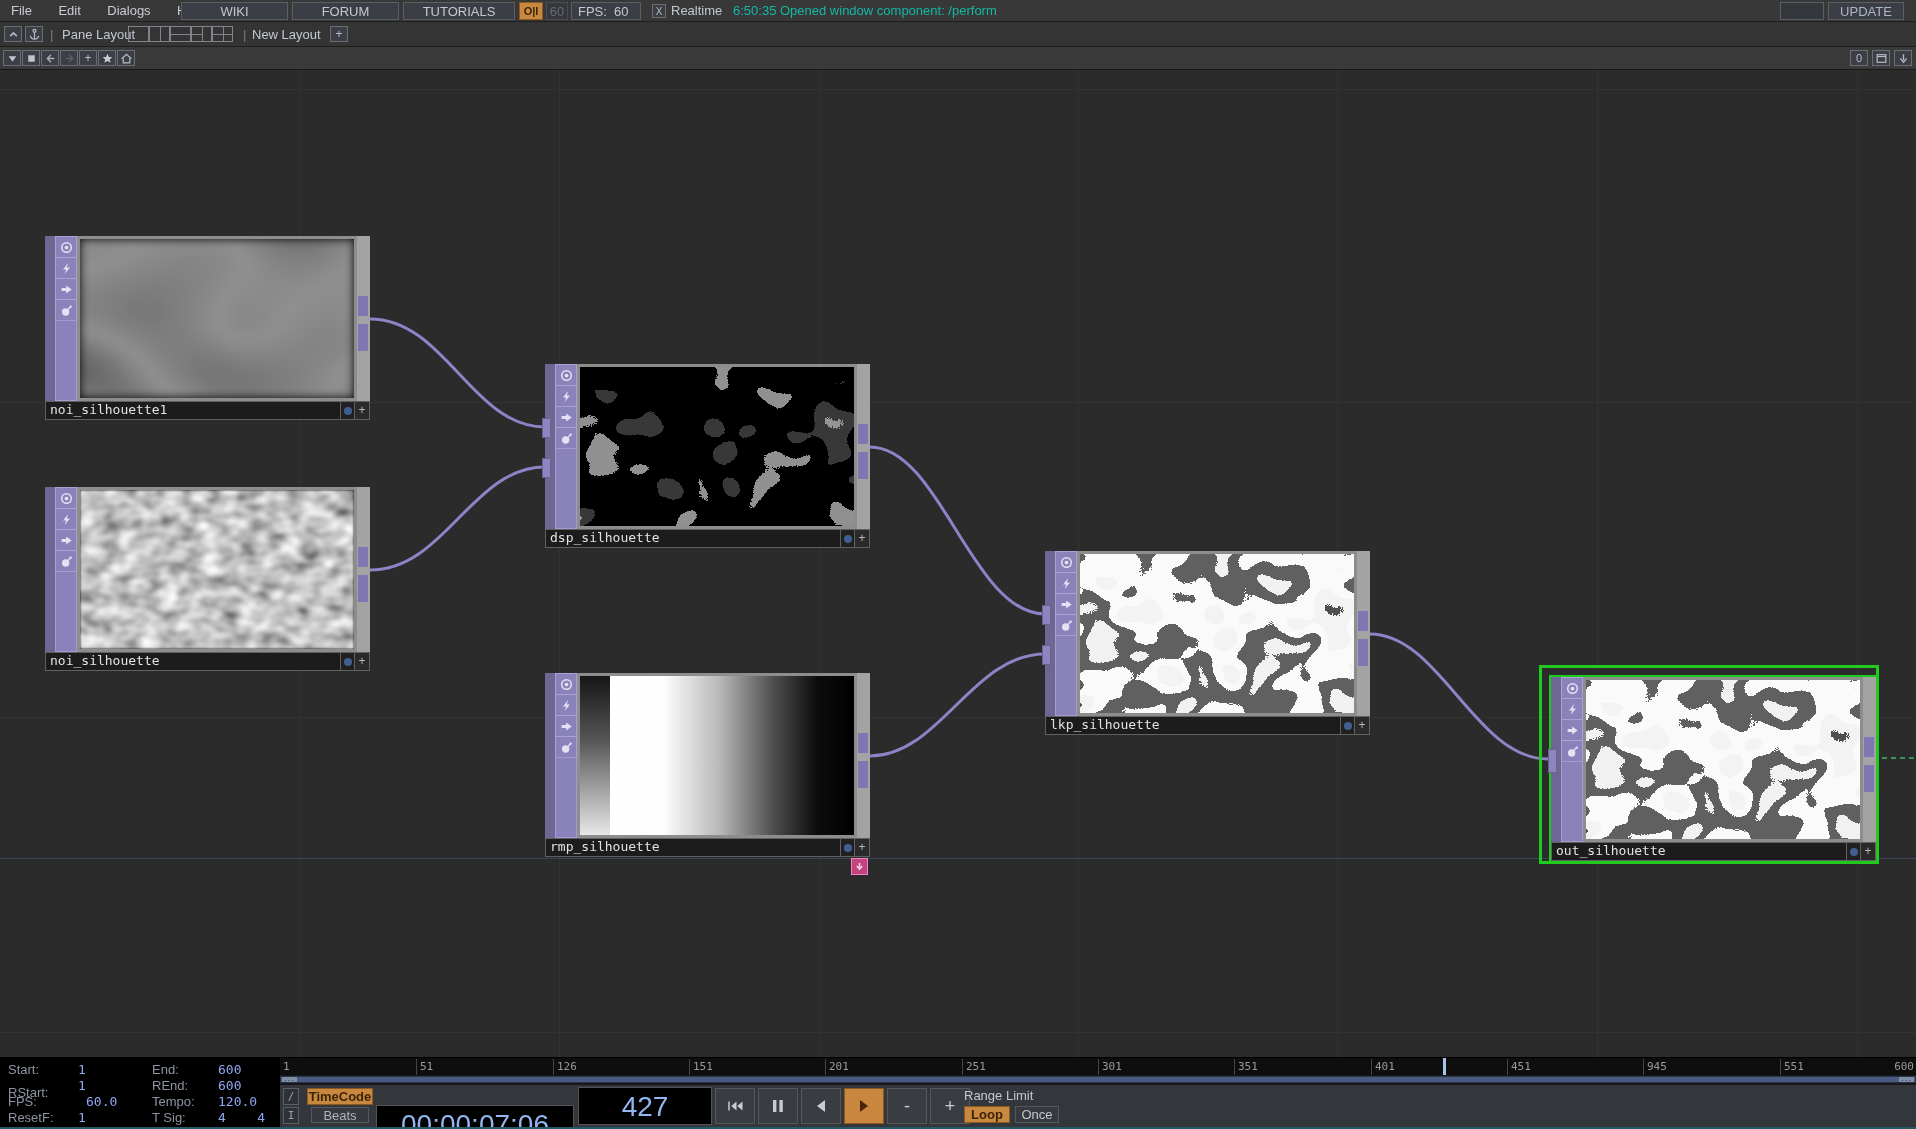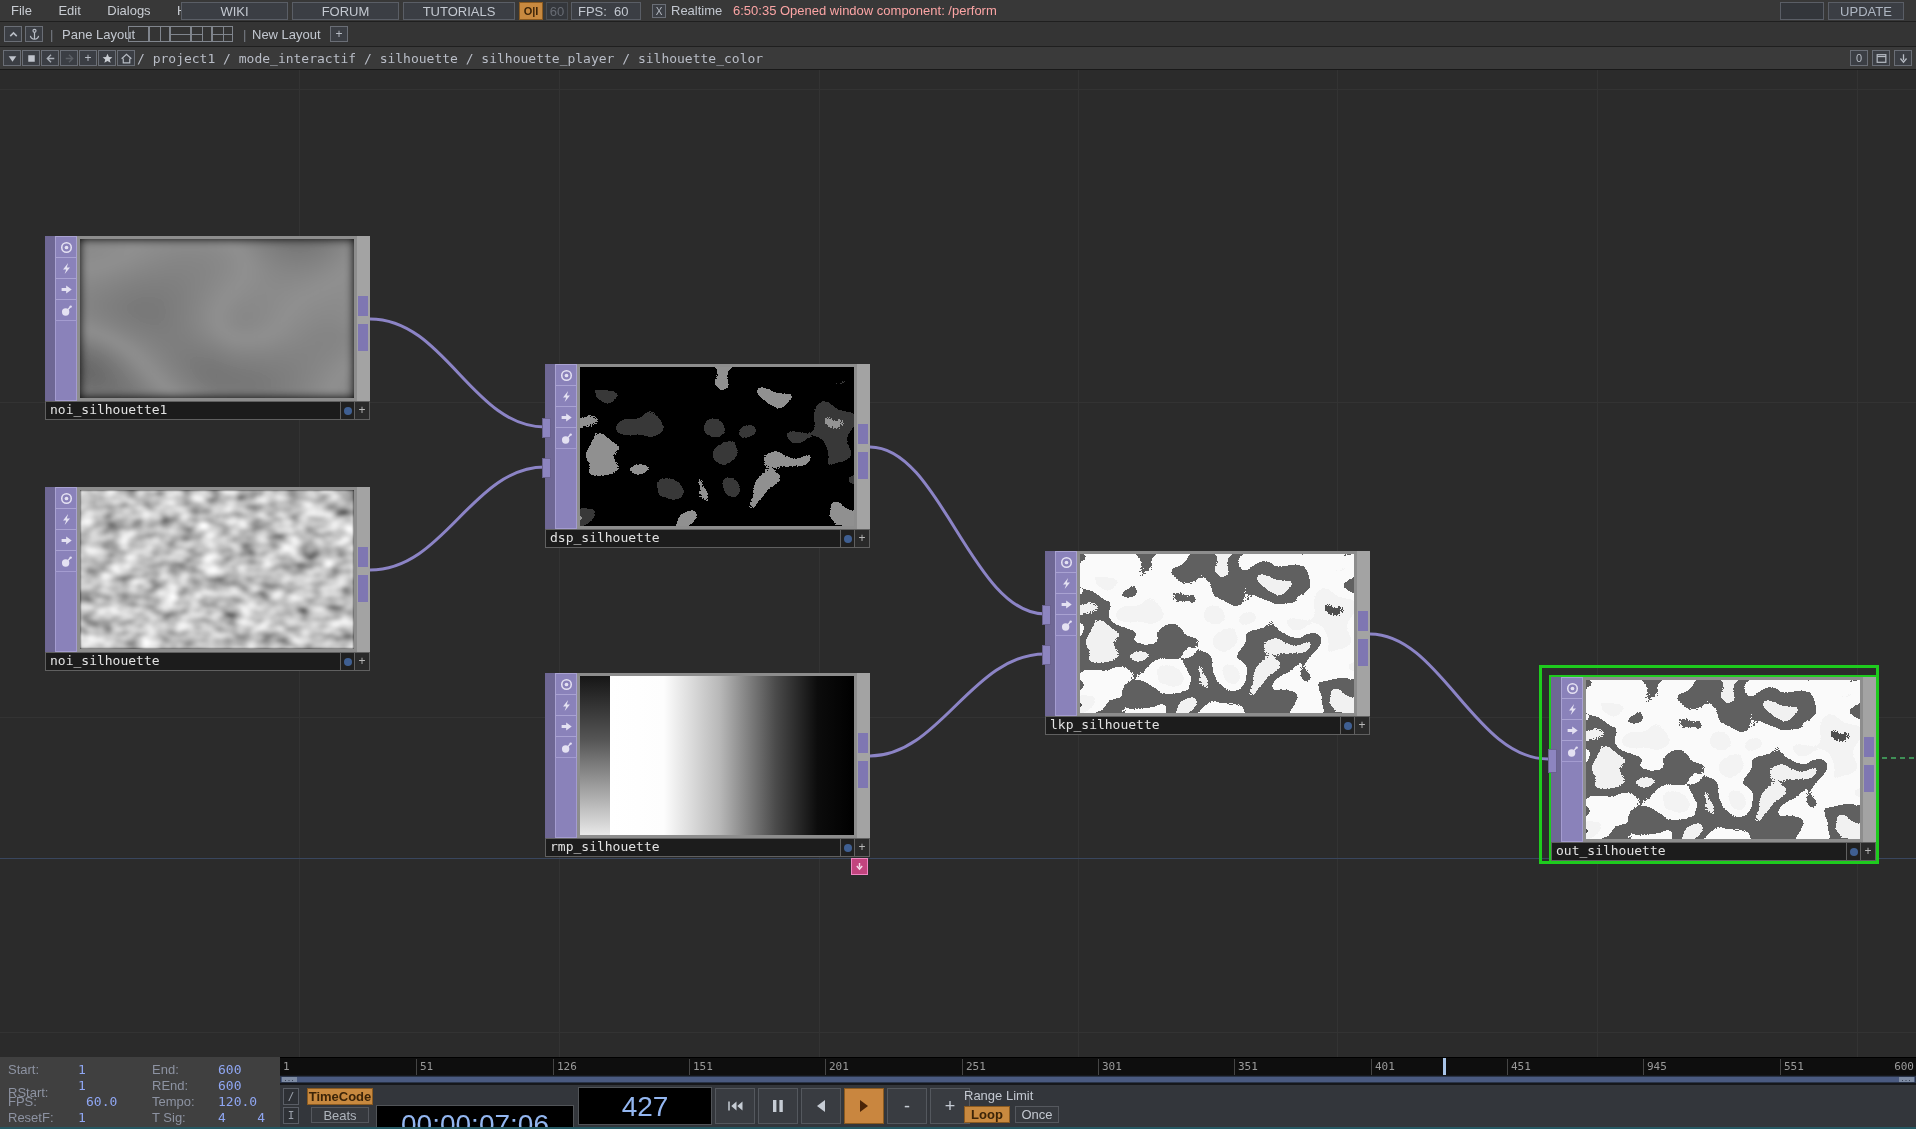--- a/index.html
+++ b/index.html
@@ -52,21 +52,21 @@
   .dot{width:8px;height:8px;border-radius:50%;background:#3f5f92;}
   .pluscell{width:14px;border-left:1px solid #606060;color:#b8b8b8;font-size:12px;text-align:center;line-height:16px;background:#2a2a2a;}
   .selframe{position:absolute;border:3px solid #1ecb1e;}
   .node.selected{outline:2px solid #1ecb1e;}
   .rampstrip{position:absolute;left:0;top:0;width:30px;height:159px;background:linear-gradient(180deg,#161616 0%,#555 40%,#e8e8e8 100%);}
   .rampmain{position:absolute;left:30px;top:0;width:244px;height:159px;
     background:linear-gradient(90deg,#ffffff 0%,#fdfdfd 22%,#b8b8b8 45%,#4a4a4a 68%,#0c0c0c 85%,#000 100%);}
   .pinkbtn{position:absolute;width:17px;height:17px;background:#c2447e;border:1px solid #ef86c2;box-sizing:border-box;
            display:flex;align-items:center;justify-content:center;}
   
-  .info{left:0;top:1057px;width:332px;height:72px;background:#404040;}
+  .info{left:0;top:1057px;width:332px;height:72px;background:#000000;}
   .ilab{position:absolute;font-size:13px;color:#8d93a2;}
   .ival{position:absolute;font-size:13px;color:#8fa6f2;font-family:"DejaVu Sans Mono",monospace;white-space:pre;}
   .ruler{left:280px;top:1057px;width:1636px;height:18px;background:#0e0e0e;border-top:1px solid #000;}
   .tick{position:absolute;top:1px;height:16px;padding-left:3px;border-left:1px solid #454545;
         font-family:"DejaVu Sans Mono",monospace;font-size:11px;color:#9a9a9a;line-height:15px;}
   .playhead{position:absolute;top:0;width:3px;height:18px;background:#a8c4e8;}
   .scroll{left:280px;top:1075px;width:1636px;height:9px;background:#15171b;}
   .sbar{position:absolute;left:0;top:1px;width:100%;height:7px;background:#4a5a80;border:1px solid #2a3448;box-sizing:border-box;}
   .grip{position:absolute;top:0;width:15px;height:5px;background:#7e8ca4;color:#2c3546;font-size:9px;line-height:3px;text-align:center;letter-spacing:1px;overflow:hidden;}
   .trans{left:280px;top:1084px;width:1636px;height:43px;background:#33363b;border-top:1px solid #17181b;}
@@ -139,21 +139,21 @@
   <span class="menuitem">Dialogs</span>
   <span class="menuitem">Help</span>
   <div class="tbtn" style="left:181px;top:2px;width:107px;height:18px">WIKI</div>
   <div class="tbtn" style="left:292px;top:2px;width:107px;height:18px">FORUM</div>
   <div class="tbtn" style="left:403px;top:2px;width:112px;height:18px">TUTORIALS</div>
   <div class="tbtn orange" style="left:519px;top:2px;width:24px;height:18px;font-size:11px">O|I</div>
   <div class="tbtn ghost" style="left:546px;top:2px;width:22px;height:18px">60</div>
   <div class="tbtn" style="left:571px;top:2px;width:70px;height:18px;text-align:left;padding-left:6px">FPS:  60</div>
   <div class="icbx" style="left:652px;top:4px;width:14px;height:14px;font-size:10px">X</div>
   <span class="lbl" style="left:671px;top:3px">Realtime</span>
-  <span class="lbl" style="left:733px;top:3px;color:#fca5a5">6:50:35 Opened window component: /perform</span>
+  <span class="lbl" style="left:733px;top:3px;color:#14b8a6">6:50:35 Opened window component: /perform</span>
   <div class="tbtn" style="left:1780px;top:2px;width:44px;height:18px;background:#33363b"></div>
   <div class="tbtn" style="left:1828px;top:2px;width:76px;height:18px;color:#aeb6c2">UPDATE</div>
 </div>
 
 <div class="abs panebar">
   <div class="icbx" style="left:4px;top:4px">
     <svg class="fic" viewBox="0 0 12 12">
         <path d="M3 7.5 6 4.5 9 7.5" fill="none" stroke="#b8bdc5" stroke-width="1.4"></path>
       </svg>
   </div>
@@ -210,21 +210,20 @@
   <div class="icbx" style="left:98px;top:3px">
     <svg class="fic" viewBox="0 0 12 12">
         <path d="M6 1.5 7.3 4.5 10.5 4.8 8.1 6.9 8.9 10 6 8.3 3.1 10 3.9 6.9 1.5 4.8 4.7 4.5z" fill="#c8ccd2"></path>
       </svg>
   </div>
   <div class="icbx" style="left:117px;top:3px">
     <svg class="fic" viewBox="0 0 12 12">
         <path d="M1.5 6.2 6 2.2l4.5 4M3 6v4h6V6" fill="none" stroke="#b8bdc5" stroke-width="1.1"></path>
       </svg>
   </div>
-  <span class="pathtext">/ project1 / mode_interactif / silhouette / silhouette_player / silhouette_color</span>
   <div class="icbx" style="left:1850px;top:3px;font-size:11px">0</div>
   <div class="icbx" style="left:1872px;top:3px">
     <svg class="fic" viewBox="0 0 12 12">
         <rect x="2" y="2.5" width="8" height="7" fill="none" stroke="#b8bdc5" stroke-width="1.1"></rect>
         <path d="M2 4.2h8" stroke="#b8bdc5" stroke-width="1.1"></path>
       </svg>
   </div>
   <div class="icbx" style="left:1894px;top:3px">
     <svg class="fic" viewBox="0 0 12 12">
         <path d="M6 2v5.5M3.2 6 6 9.5 8.8 6" fill="none" stroke="#b8bdc5" stroke-width="1.2"></path>

